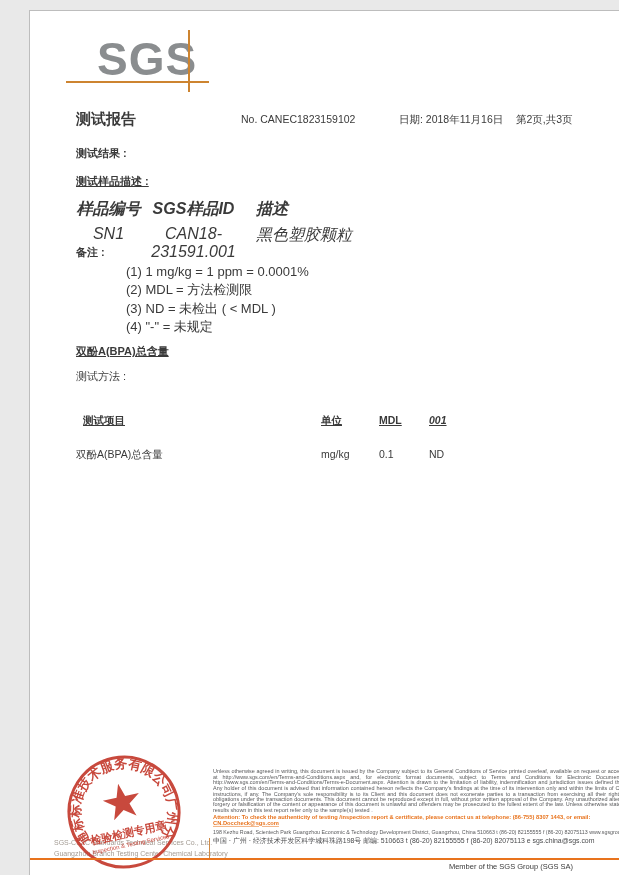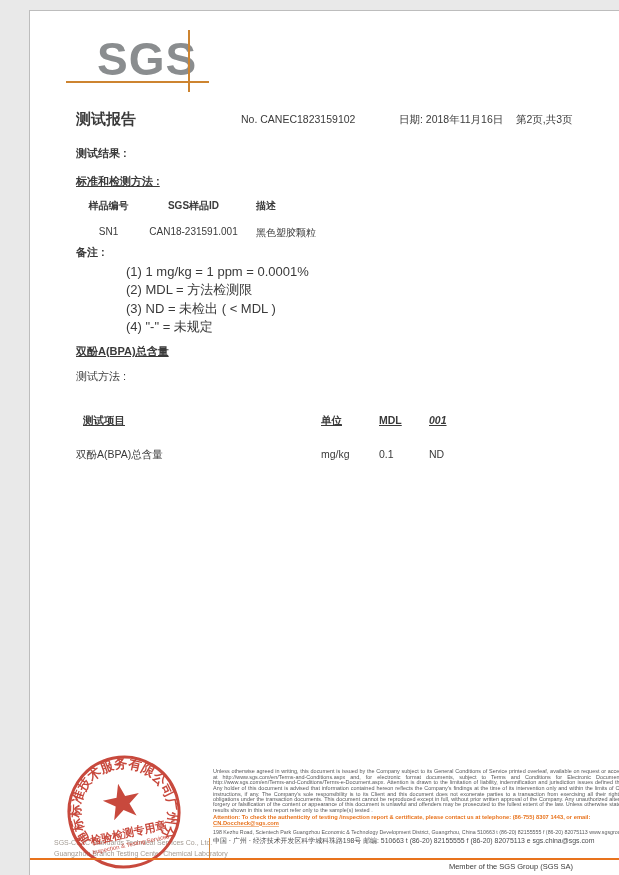--- a/index.html
+++ b/index.html
@@ -14,21 +14,21 @@
     letter-spacing:1px; line-height:1; }
   .logo-hline { left:45px; top:81px; width:143px; height:2px; background:#cd8430; }
   .logo-vline { left:167px; top:30px; width:2px; height:62px; background:#cd8430; }
   .report-title { left:55px; top:110px; font-size:15px; font-weight:bold; color:#3a3a3a; }
   .hdr { font-size:10.5px; color:#3a3a3a; top:113px;padding-left:8px; }
   
   .b { font-size:11px; color:#3a3a3a; }
   .bold { font-weight:bold; }
   .ul { text-decoration:underline; }
   .sample-table { left:55px; top:199px; display:grid; grid-template-columns:65px 105px auto;
-    row-gap:13px; font-size:10px; color:#3a3a3a; }
+    row-gap:5px; font-size:16px; color:#3a3a3a;font-style:italic; }
   .sample-table .c1,.sample-table .c2 { text-align:center; }
   .sample-table .c3 { padding-left:10px; text-align:left; }
   .notes-list { left:105px; top:263px; font-size:13px; color:#3a3a3a; line-height:18.3px; }
   .method-text { left:112px; top:367px; width:437px; font-size:10.5px; color:#3a3a3a;
     line-height:19.5px; }
   .result-table { left:55px; top:414px; display:grid; grid-template-columns:245px 58px 50px 48px;
     row-gap:20px; font-size:10.5px; color:#3a3a3a; }
   .result-table .h { font-weight:bold; }
   .result-table .num { }
   .result-table .it { font-style:italic; }
@@ -57,21 +57,21 @@
   <div class="abs logo-hline"></div>
   <div class="abs logo-vline"></div>
 
   <div class="abs report-title">测试报告</div>
   <div class="abs hdr" style="left:212px;">No. CANEC1823159102</div>
   <div class="abs hdr" style="left:370px;">日期: 2018年11月16日</div>
   <div class="abs hdr" style="left:487px;">第2页,共3页</div>
 
   <div class="abs b bold" style="left:55px; top:146px;">测试结果 :</div>
 
-  <div class="abs b bold ul" style="left:55px; top:174px;">标准和检测方法 :</div>
+  <div class="abs b bold ul" style="left:55px; top:174px;">测试样品描述 :</div>
   <div class="abs sample-table">
     <div class="c1 bold">样品编号</div>
     <div class="c2 bold">SGS样品ID</div>
     <div class="c3 bold">描述</div>
     <div class="c1">SN1</div>
     <div class="c2">CAN18-231591.001</div>
     <div class="c3">黑色塑胶颗粒</div>
   </div>
 
   <div class="abs b bold" style="left:55px; top:245px;">备注 :</div>

